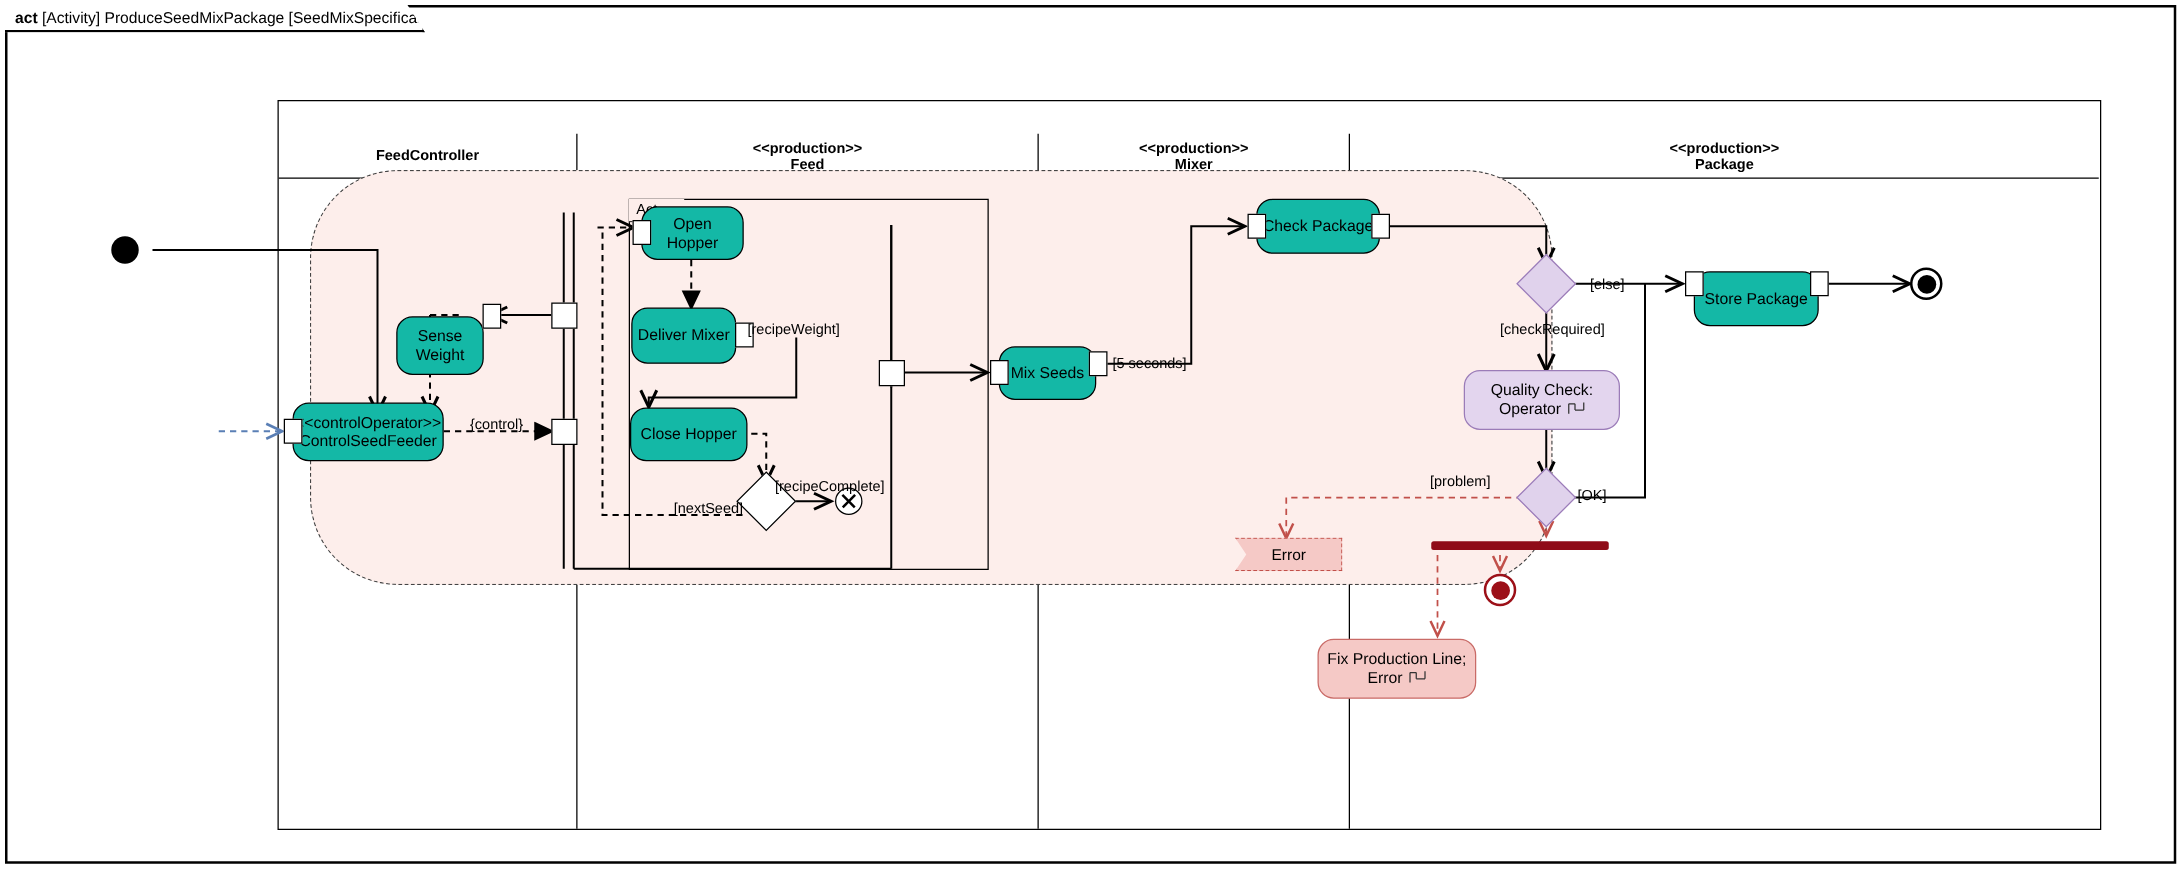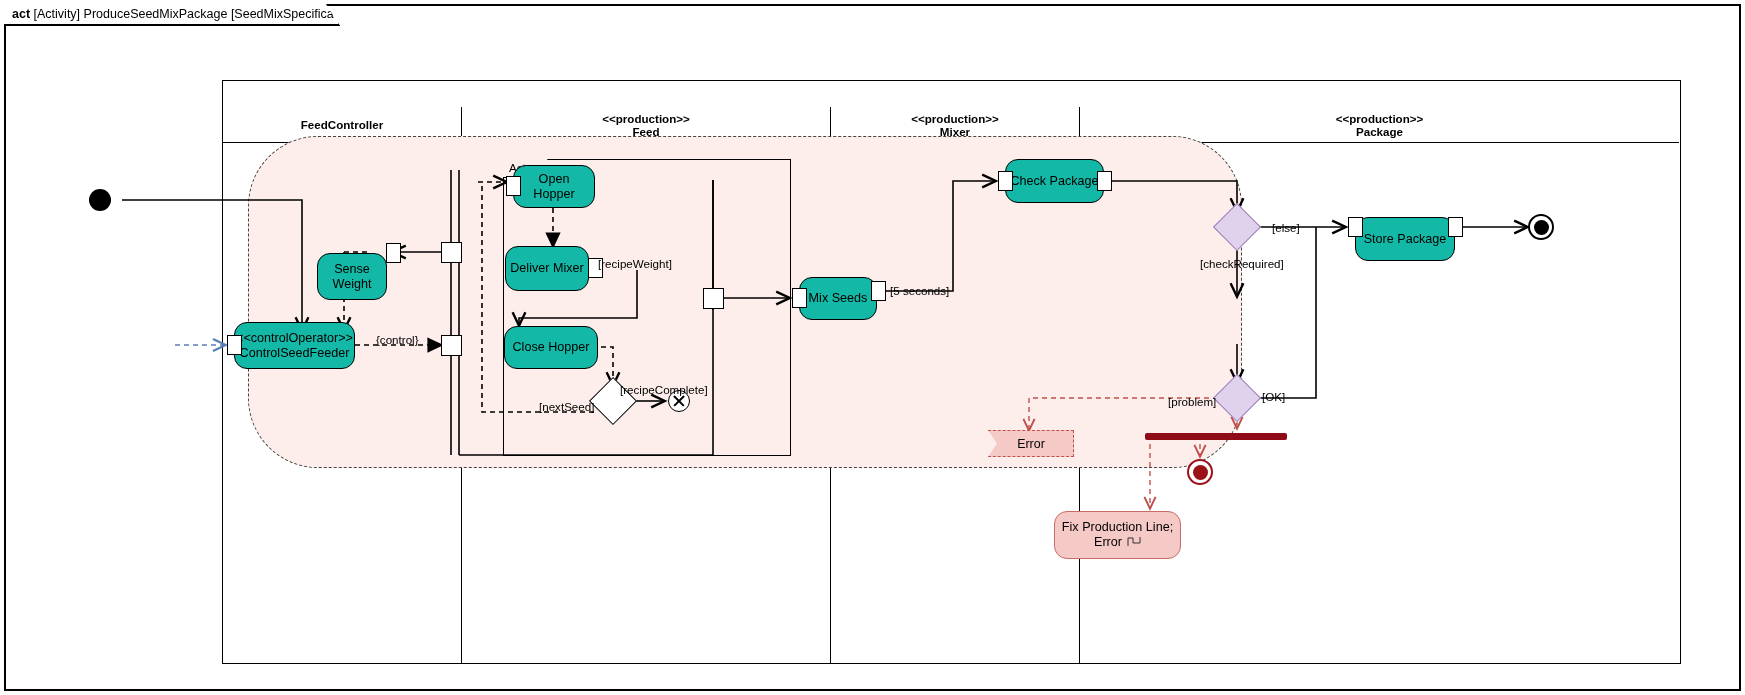--- a/index.html
+++ b/index.html
@@ -260,20 +260,28 @@
   <div class="port" style="left:871px;top:281px;"></div>
 
   <div class="act" style="left:1005px;top:159px;width:99px;height:44px;">
     <span class="lbl">Check Package</span>
   </div>
   <div class="port" style="left:998px;top:171px;"></div>
   <div class="port" style="left:1097px;top:171px;"></div>
 
   <div class="diamond purple" style="left:1220px;top:210px;"></div>
 
+  <div class="act op" style="left:1171px;top:296px;width:125px;height:48px;flex-direction:column;">
+    <span>Quality Check:</span>
+    <span>
+      <span>Operator</span><svg class="op-icon" viewBox="0 0 14 11">
+          <path d="M1 10 L1 2 M1 2 L6 2 M6 2 L6 7 M6 7 L13 7 M13 7 L13 1" fill="none" stroke="#333" stroke-width="1"></path>
+        </svg>
+    </span>
+  </div>
 
   <div class="diamond purple" style="left:1220px;top:381px;"></div>
 
   <div class="act" style="left:1355px;top:217px;width:100px;height:44px;">
     <span class="lbl">Store Package</span>
   </div>
   <div class="port" style="left:1348px;top:217px;"></div>
   <div class="port" style="left:1448px;top:217px;"></div>
 
   <div class="final" style="left:1528px;top:214px;"></div>
@@ -296,15 +304,15 @@
   </div>
 
   <div class="txt" style="left:376px;top:333px;">{control}</div>
   <div class="txt" style="left:598px;top:257px;">[recipeWeight]</div>
   <div class="txt" style="left:539px;top:400px;">[nextSeed]</div>
   <div class="txt" style="left:620px;top:383px;">[recipeComplete]</div>
   <div class="txt" style="left:890px;top:284px;">[5 seconds]</div>
   <div class="txt" style="left:1258px;top:221px;padding-left:14px;">[else]</div>
   <div class="txt" style="left:1200px;top:257px;">[checkRequired]</div>
   <div class="txt" style="left:1262px;top:390px;">[OK]</div>
-  <div class="txt" style="left:1144px;top:395px;margin-left:24px;">[problem]</div>
+  <div class="txt" style="left:1144px;top:379px;">[problem]</div>
 
 </div>
 
 </body></html>

